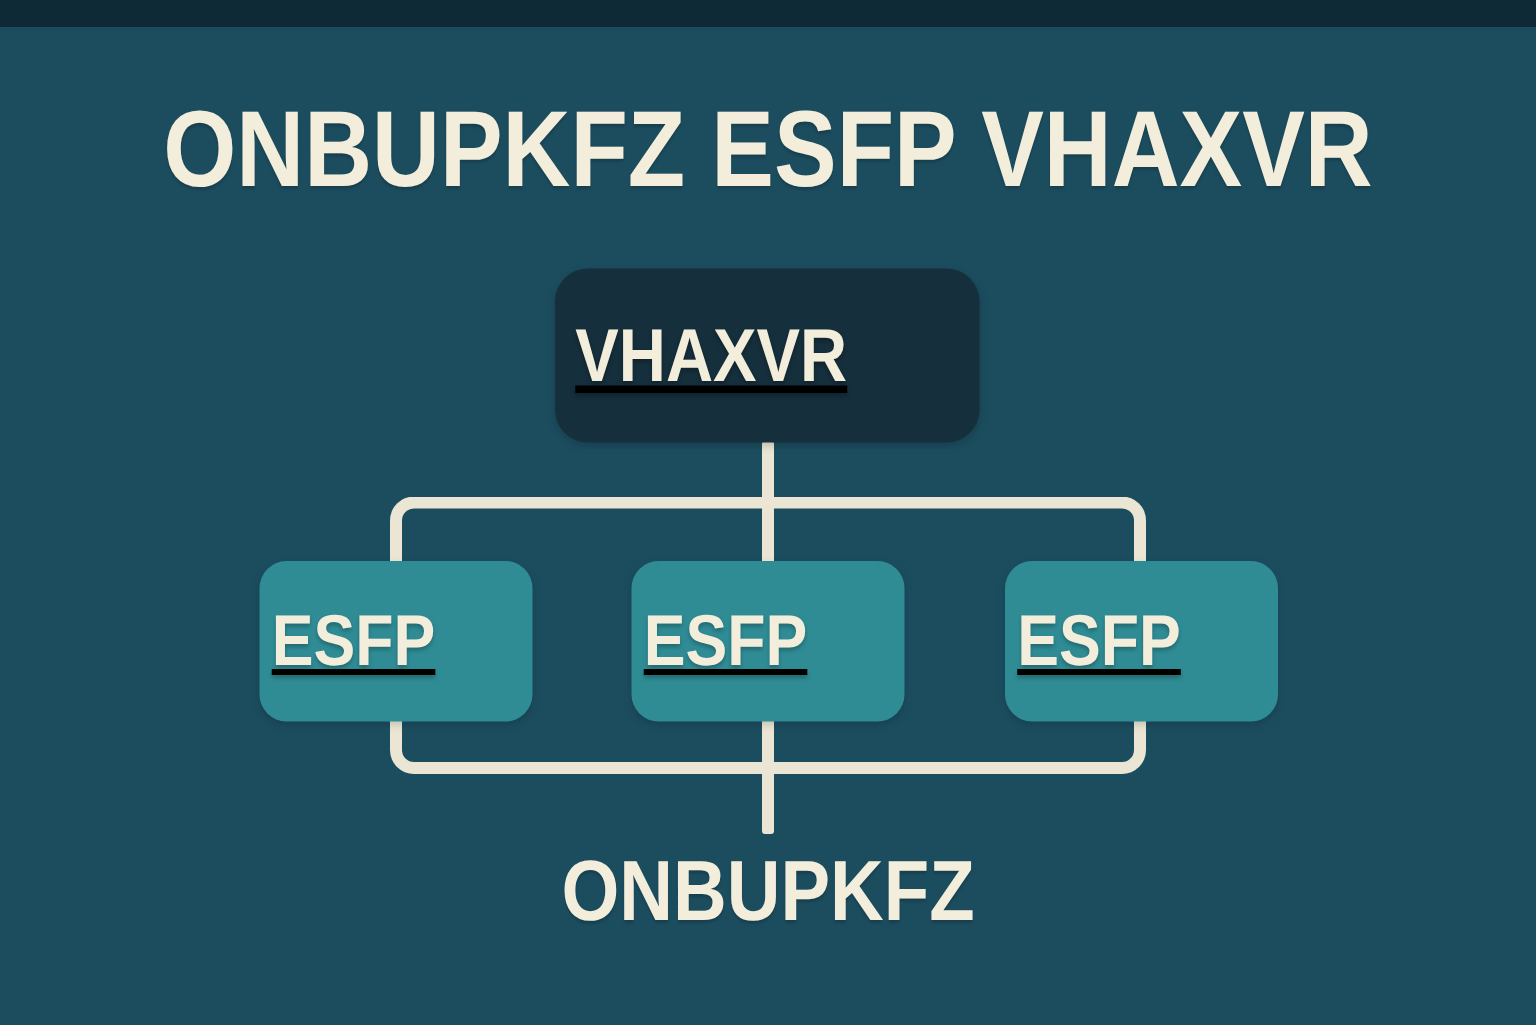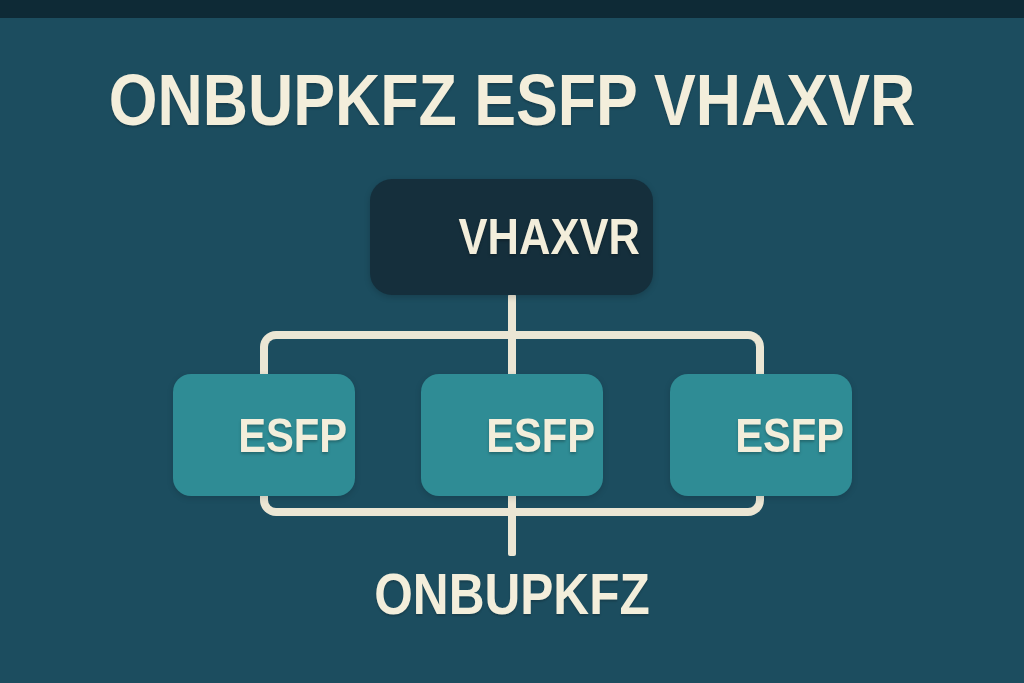--- a/index.html
+++ b/index.html
@@ -46,42 +46,43 @@
     transform-origin: 50% 50%;
     white-space: nowrap;
     text-shadow: 0 2px 2px rgba(0,0,0,0.18);
   }
 
   
   .node {
     position: absolute;
     display: flex;
     align-items: center;
-    justify-content: flex-end;
+    justify-content: flex-start;
     z-index: 2;
+    text-decoration: underline;
   }
   .node span {
     font-weight: 700;
     color: var(--text, #f3eedb);
     transform: scaleX(0.87);
     transform-origin: 50% 50%;
     white-space: nowrap;
     text-shadow: 0 2px 3px rgba(0,0,0,0.25);
   }
   .node-root {
     left: 370px; top: 161px;
     width: 283px; height: 116px;
     background: var(--root-box, #152f3c);
     border-radius: 22px;
     box-shadow: 0 2px 6px rgba(0,0,0,0.18);
   }
   .node-root span { font-size: 50px; }
   .node-child {
     top: 356px;
-    width: 182px; height: 122px;
+    width: 182px; height: 107px;
     background: var(--child-box, #2f8c95);
     border-radius: 18px;
     box-shadow: 0 2px 6px rgba(0,0,0,0.15);
   }
   .node-child span { font-size: 48px; }
   .child-0 { left: 173px; }
   .child-1 { left: 421px; }
   .child-2 { left: 670px; }
 
   

